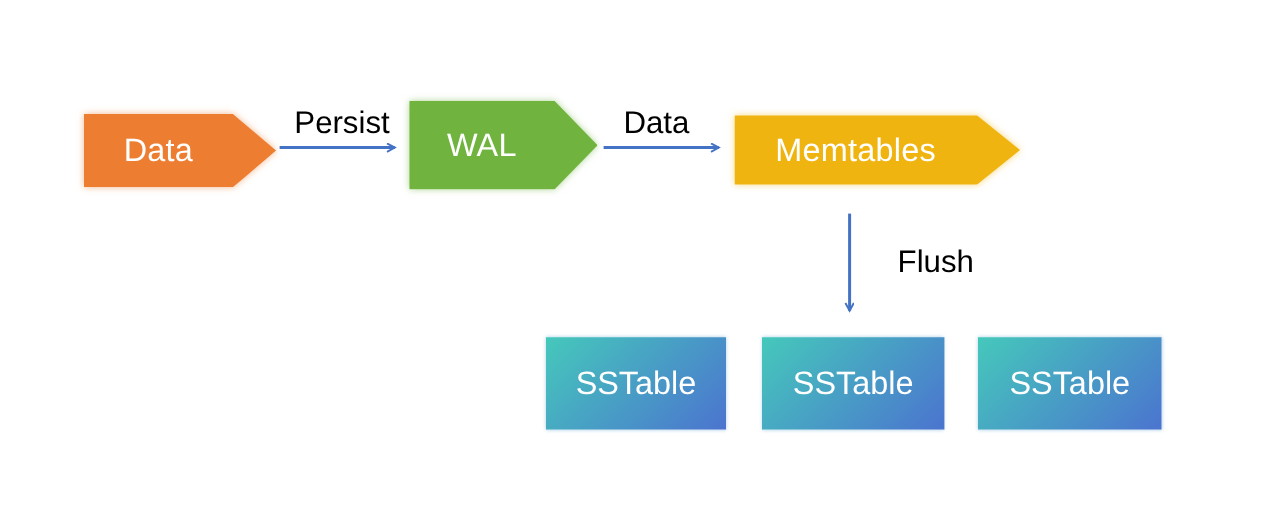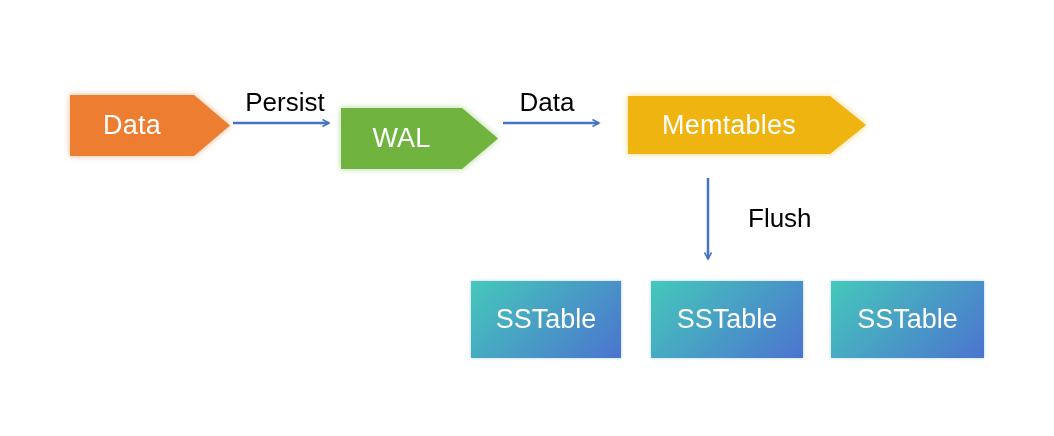--- a/index.html
+++ b/index.html
@@ -29,25 +29,25 @@
     display: flex;
     align-items: center;
     justify-content: center;
     padding-right: 36px;
     box-sizing: border-box;
     color: #ffffff;
     font-size: 27px;
     letter-spacing: 0.2px;
   }
   .wrap-data      { left: 70px;  top: 95px; width: 160px; height: 61px; filter: drop-shadow(0 0 3px rgba(237,125,49,0.55)); }
-  .wrap-wal       { left: 341px; top: 108px; width: 157px; height: 61px; filter: drop-shadow(0 0 3px rgba(112,180,63,0.55)); }
+  .wrap-wal       { left: 341px; top: 84px; width: 157px; height: 74px; filter: drop-shadow(0 0 3px rgba(112,180,63,0.55)); }
   .wrap-memtables { left: 612px; top: 96px; width: 238px; height: 58px; filter: drop-shadow(0 0 3px rgba(240,180,17,0.55)); }
   .fill-data      { background: #ED7D31; }
   .fill-wal       { background: #70B43F; }
-  .fill-memtables { background: #F0B411; margin-left: 16px; }
+  .fill-memtables { background: #F0B411; }
   
   .edge-label {
     position: absolute;
     color: #000000;
     font-size: 26px;
     white-space: nowrap;
   }
   .lbl-persist { left: 226px; top: 87px; width: 118px; text-align: center; }
   .lbl-apply   { left: 488px; top: 87px; width: 118px; text-align: center; }
   .lbl-flush   { left: 732px; top: 203px; margin-left: 16px; }
@@ -56,21 +56,20 @@
     position: absolute;
     top: 281px;
     height: 77px;
     background: linear-gradient(135deg, #45C8BB 0%, #4B74CF 100%);
     display: flex;
     align-items: center;
     justify-content: center;
     color: #ffffff;
     font-size: 27px;
     box-shadow: 0 0 3px rgba(72,150,200,0.45);
-    margin-left: 16px;
   }
   .ss1 { left: 455px; width: 150px; }
   .ss2 { left: 635px; width: 152px; }
   .ss3 { left: 815px; width: 153px; }
 </style>
 </head>
 <body>
 
 <div class="canvas">
 

